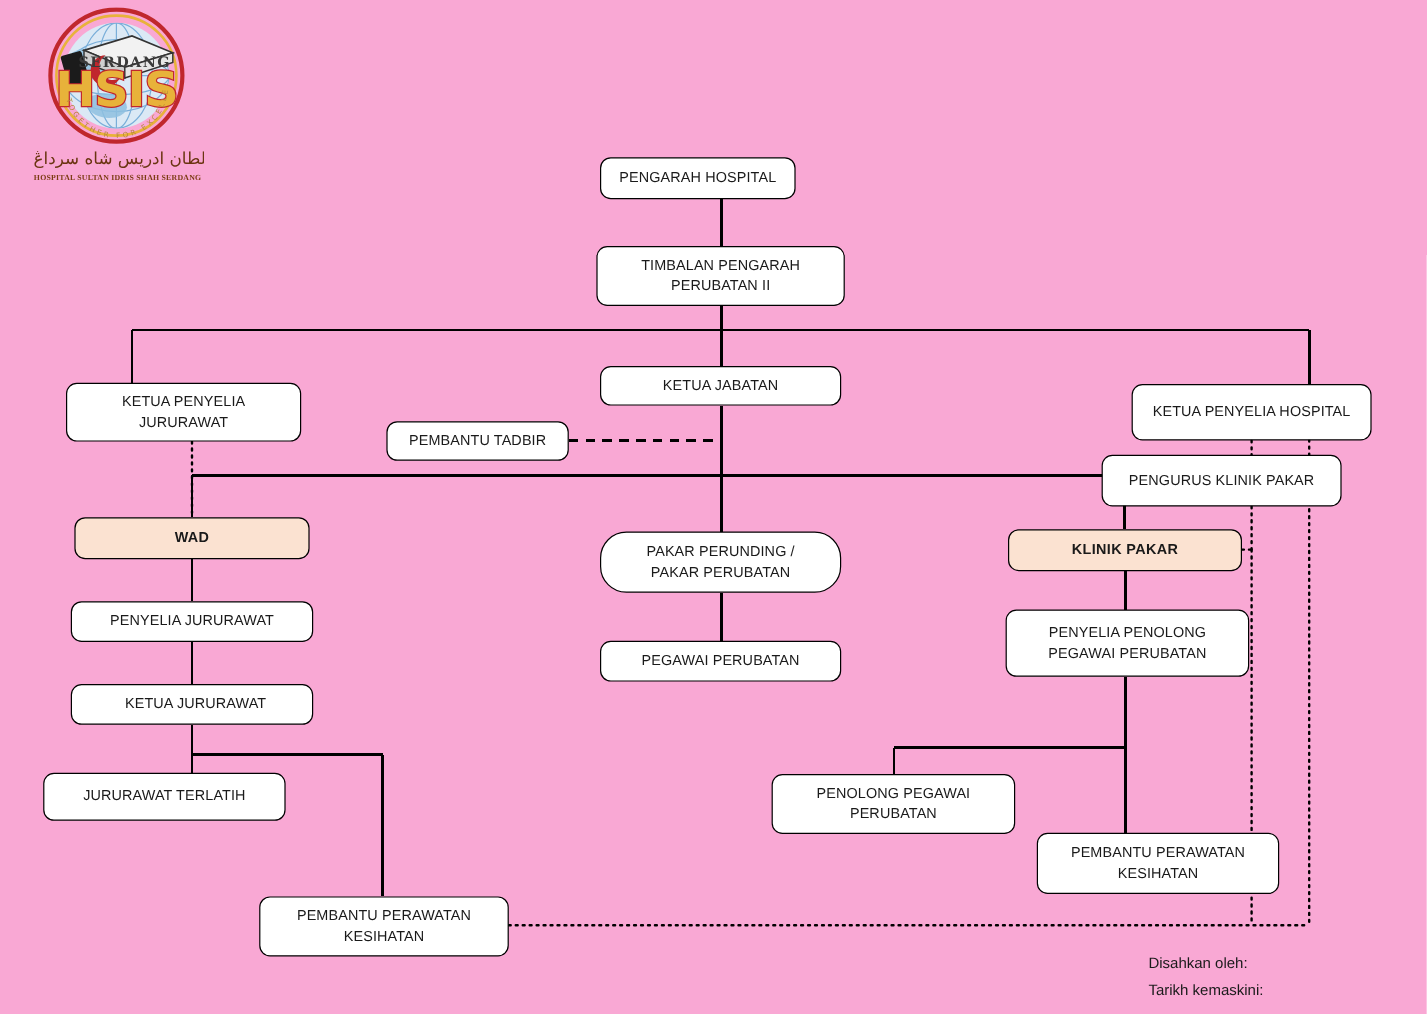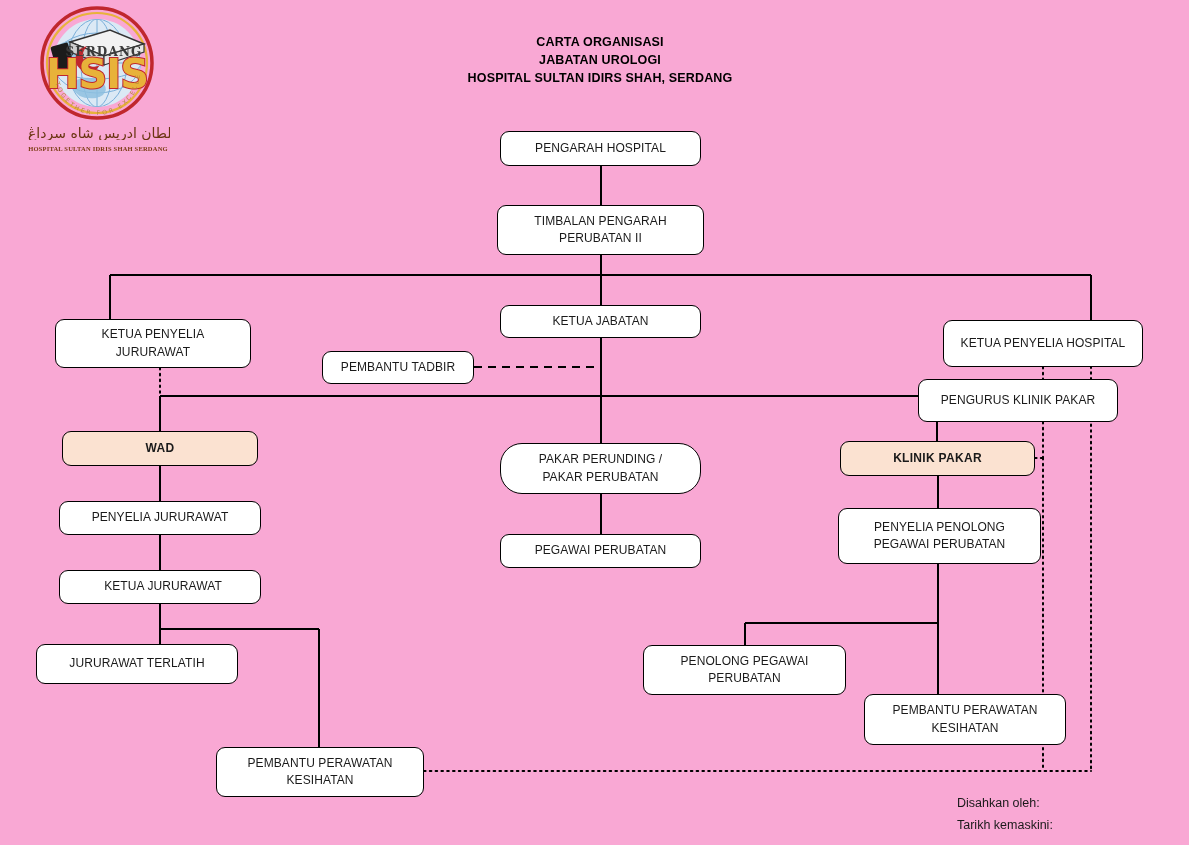--- a/index.html
+++ b/index.html
@@ -169,25 +169,20 @@
 
       <path id="mottoPath" d="M22 66 a43 43 0 0 0 86 0" fill="none"></path>
       <text font-family="DejaVu Sans, sans-serif" font-size="6" fill="#b5873a" letter-spacing="2.4">
         <textPath href="#mottoPath" startOffset="8%">TOGETHER FOR EXCELLENCE</textPath>
       </text>
     </svg>
     <div id="logo-jawi">هوسڤيتل سلطان ادريس شاه سرداڠ</div>
     <div id="logo-caption">HOSPITAL SULTAN IDRIS SHAH SERDANG</div>
   </div>
 
-  <div id="title-block">
-    <div>CARTA ORGANISASI</div>
-    <div>JABATAN UROLOGI</div>
-    <div>HOSPITAL SULTAN IDIRS SHAH, SERDANG</div>
-  </div>
 
   <svg id="wires">
     <g stroke="#000000" stroke-width="2.4" fill="none" shape-rendering="crispEdges">
 
       <line x1="601" y1="166" x2="601" y2="205"></line>
 
       <line x1="601" y1="255" x2="601" y2="275"></line>
       <line x1="110" y1="275" x2="1091" y2="275"></line>
       <line x1="110" y1="275" x2="110" y2="319"></line>
       <line x1="1091" y1="275" x2="1091" y2="320"></line>
@@ -222,21 +217,21 @@
       <line x1="1043" y1="367" x2="1043" y2="379"></line>
       <line x1="1043" y1="422" x2="1043" y2="458"></line>
       <line x1="1035" y1="458" x2="1043" y2="458"></line>
       <line x1="1043" y1="458" x2="1043" y2="771"></line>
       <line x1="1091" y1="320" x2="1091" y2="771"></line>
       <line x1="424" y1="771" x2="1091" y2="771"></line>
     </g>
   </svg>
 
   <div id="node-layer">
-      <div class="node" style="left: 500px; top: 131px; width: 201px; height: 35px;">
+      <div class="node" style="left: 500px; top: 131px; width: 163px; height: 35px;">
         <span class="lbl">PENGARAH HOSPITAL</span>
       </div>
       <div class="node" style="left: 497px; top: 205px; width: 207px; height: 50px;">
         <span class="lbl">TIMBALAN PENGARAH<br>PERUBATAN II</span>
       </div>
       <div class="node" style="left: 500px; top: 305px; width: 201px; height: 33px;">
         <span class="lbl">KETUA JABATAN</span>
       </div>
       <div class="node" style="left: 55px; top: 319px; width: 196px; height: 49px;">
         <span class="lbl">KETUA PENYELIA<br>JURURAWAT</span>

